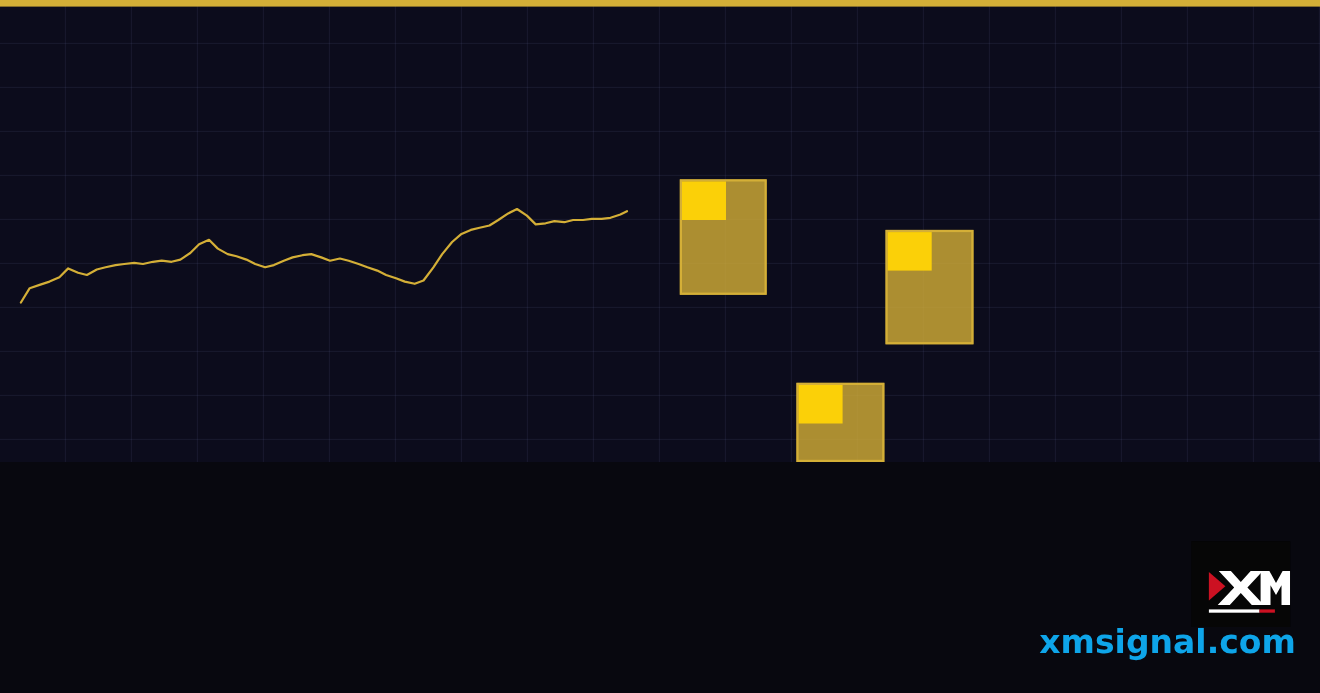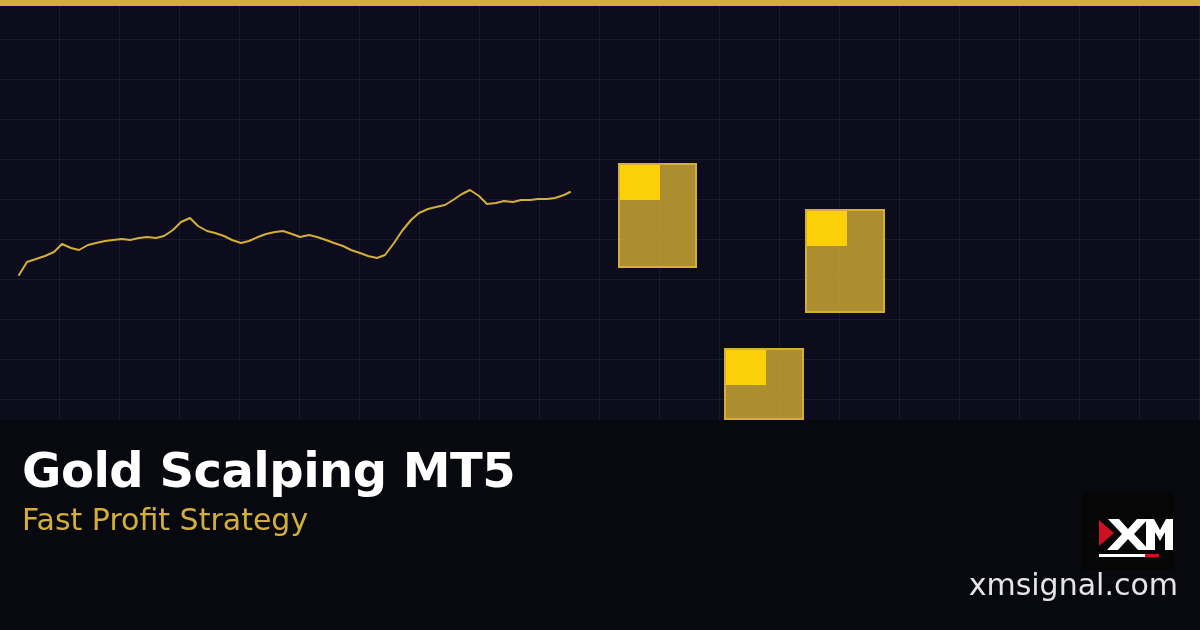--- a/index.html
+++ b/index.html
@@ -84,22 +84,22 @@
     left:1083px; top:492px;
     width:90px; height:78px;
     background:#060606;
     overflow:hidden;
   }
   .brand-mark svg { display:block; }
   .site-url {
     position:absolute;
     right:22px; bottom:28px;
     font-size:30px;
-    font-weight:normal;
-    color:#e5e5e5;
+    font-weight:bold;
+    color:#0ea5e9;
     white-space:nowrap;
     letter-spacing:0px;
   }
 </style>
 </head>
 <body>
 
 <div class="banner">
 
   <div class="chart-panel">
@@ -117,24 +117,20 @@
           <div class="block-inner" style="width: 40px; height: 35px;"></div>
         </div>
         <div class="block" style="left: 724px; top: 348px; width: 80px; height: 72px;">
           <div class="block-inner" style="width: 40px; height: 35px;"></div>
         </div>
       </div>
   </div>
 
   <div class="top-accent"></div>
 
-  <div class="footer">
-    <div class="title">Gold Scalping MT5</div>
-    <div class="subtitle">Fast Profit Strategy</div>
-  </div>
 
   <div class="brand-mark">
     <svg width="90" height="78" viewBox="0 0 90 78">
       <rect x="0" y="0" width="90" height="78" fill="#060606"></rect>
       <polygon points="16,28 16,54 31,41" fill="#cc1122"></polygon>
       <polygon points="25,27 36,27 45,37 54,27 65,27 51,42 66,58 55,58 45,47 35,58 24,58 39,42" fill="#ffffff"></polygon>
       <polygon points="63,27 71,27 77,38 83,27 90,27 90,58 82,58 82,40 77,49 72,40 72,58 63,58" fill="#ffffff"></polygon>
       <rect x="16" y="62" width="46" height="3" fill="#ffffff"></rect>
       <rect x="62" y="62" width="14" height="3" fill="#cc1122"></rect>
     </svg>

